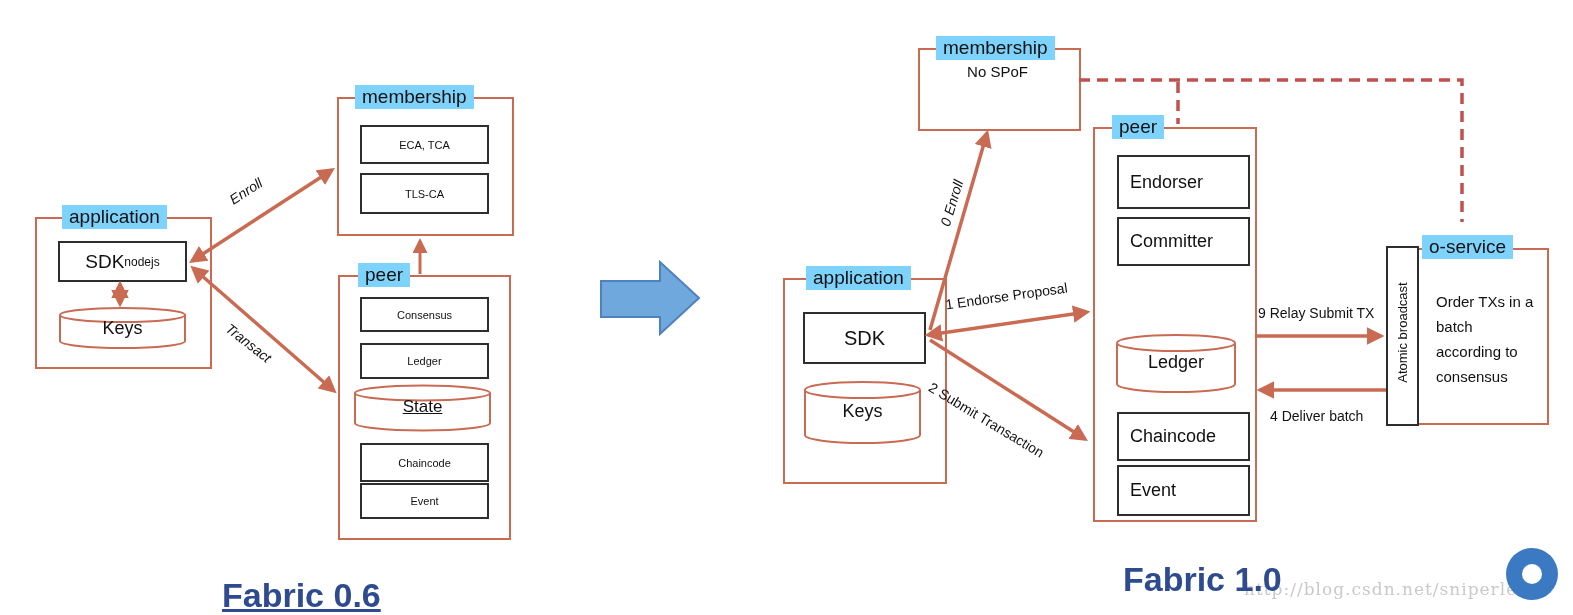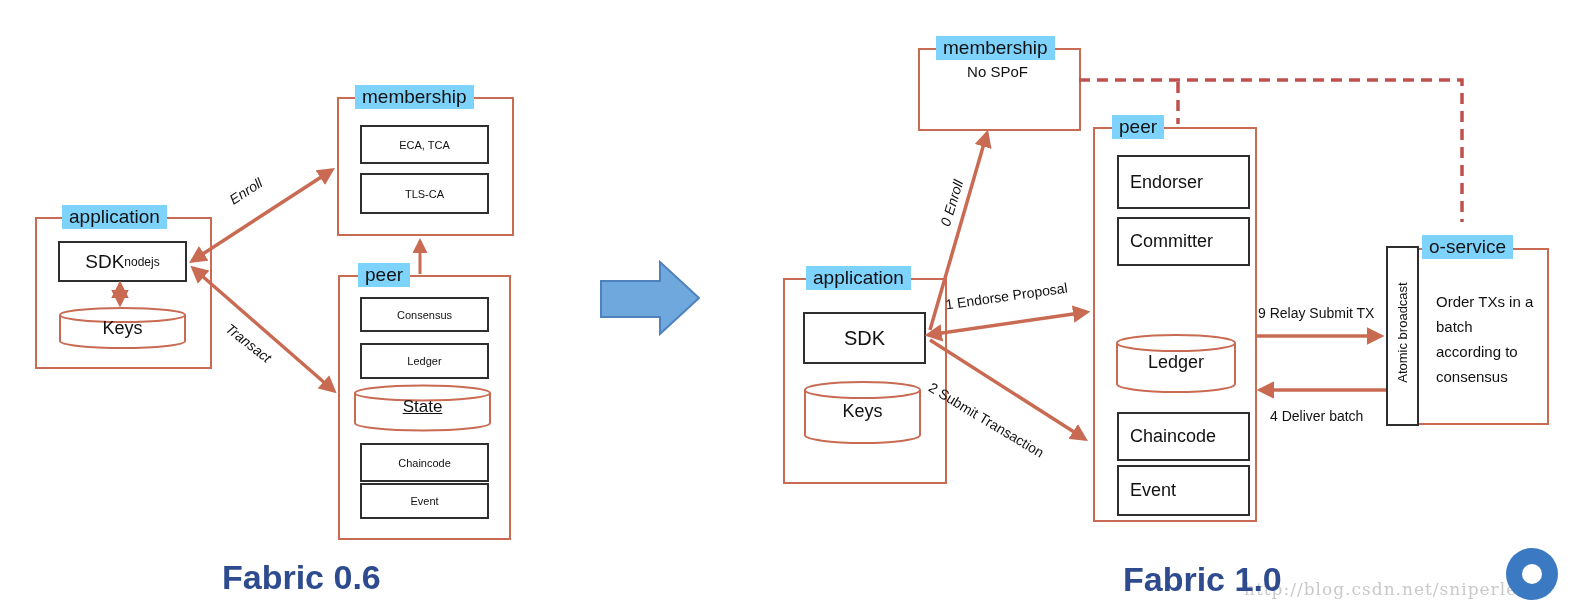--- a/index.html
+++ b/index.html
@@ -76,21 +76,21 @@
   <div class="bbox" style="left:360px;top:443px;width:125px;height:35px;">
     <span>Chaincode</span>
   </div>
   <div class="bbox" style="left:360px;top:483px;width:125px;height:32px;">
     <span>Event</span>
   </div>
 
   <div class="arrow-label italic" style="left:228px;top:183px;transform:rotate(-33deg);">Enroll</div>
   <div class="arrow-label italic" style="left:222px;top:335px;transform:rotate(38deg);">Transact</div>
 
-  <div class="caption" style="left:222px;top:558px;">Fabric 0.6</div>
+  <div class="caption" style="left:222px;top:576px;text-decoration:underline;">Fabric 0.6</div>
 
   <div class="gbox" style="left:918px;top:48px;width:159px;height:79px;"></div>
   <div class="glabel" style="left:936px;top:36px;">membership</div>
   <div class="membership-lines" style="left:918px;top:58px;width:159px;">
     <div>No SPoF</div>
   </div>
 
   <div class="gbox" style="left:783px;top:278px;width:160px;height:202px;"></div>
   <div class="glabel" style="left:806px;top:266px;">application</div>
 

